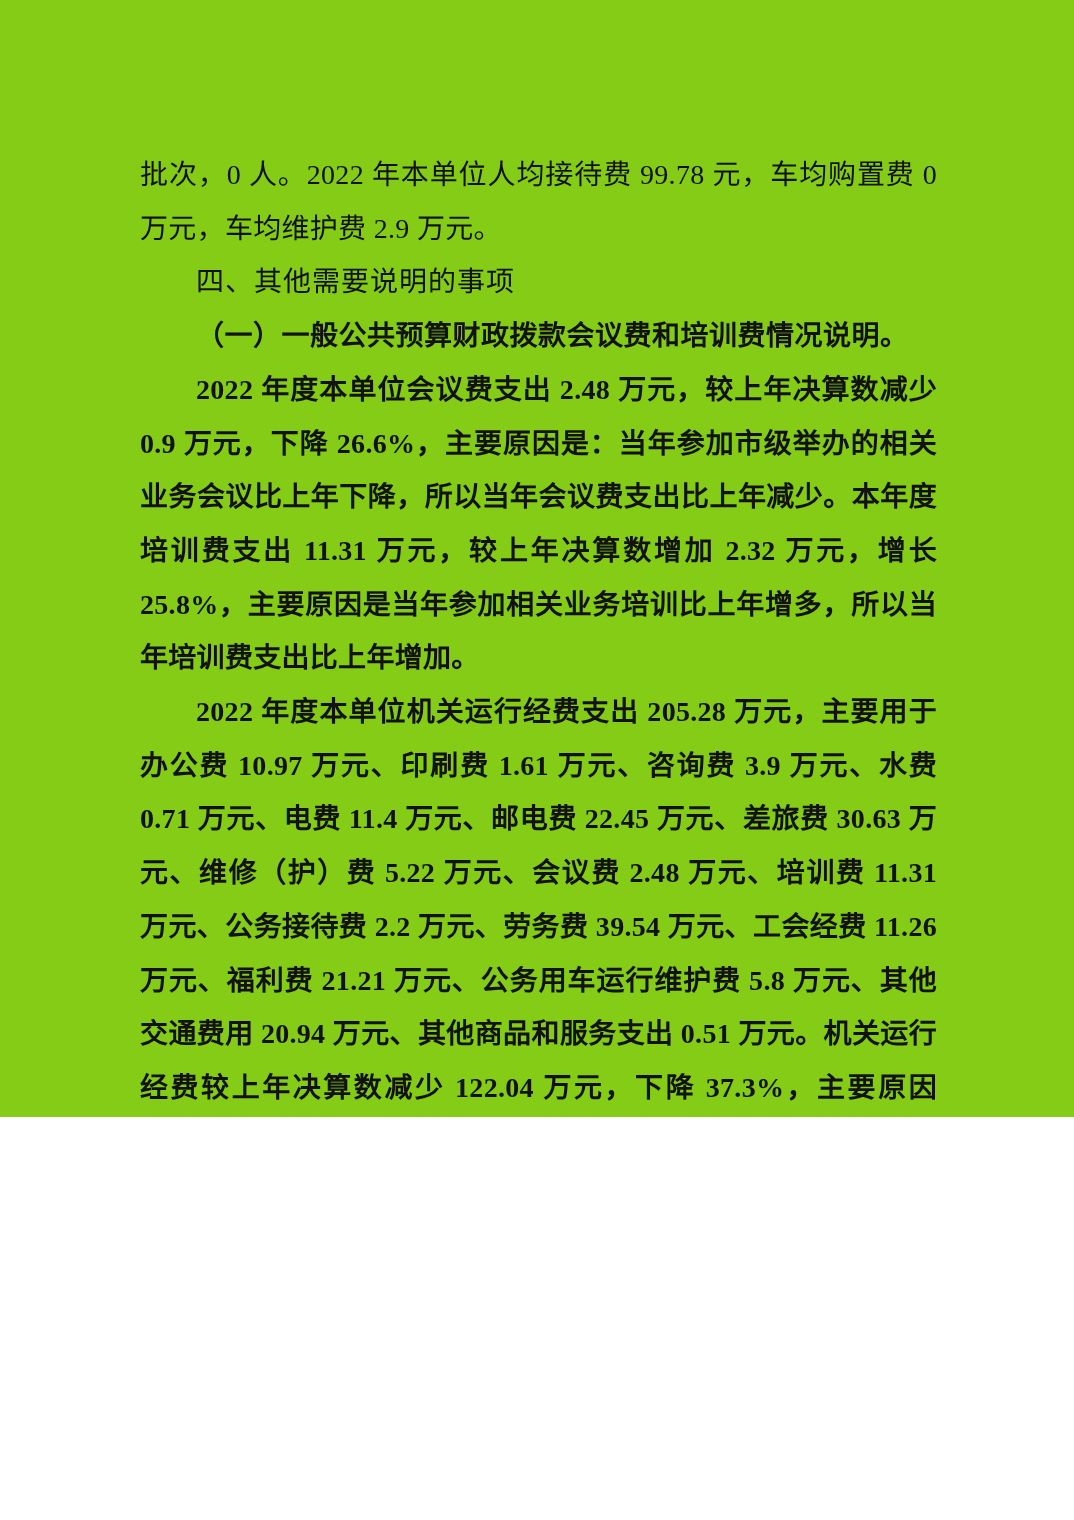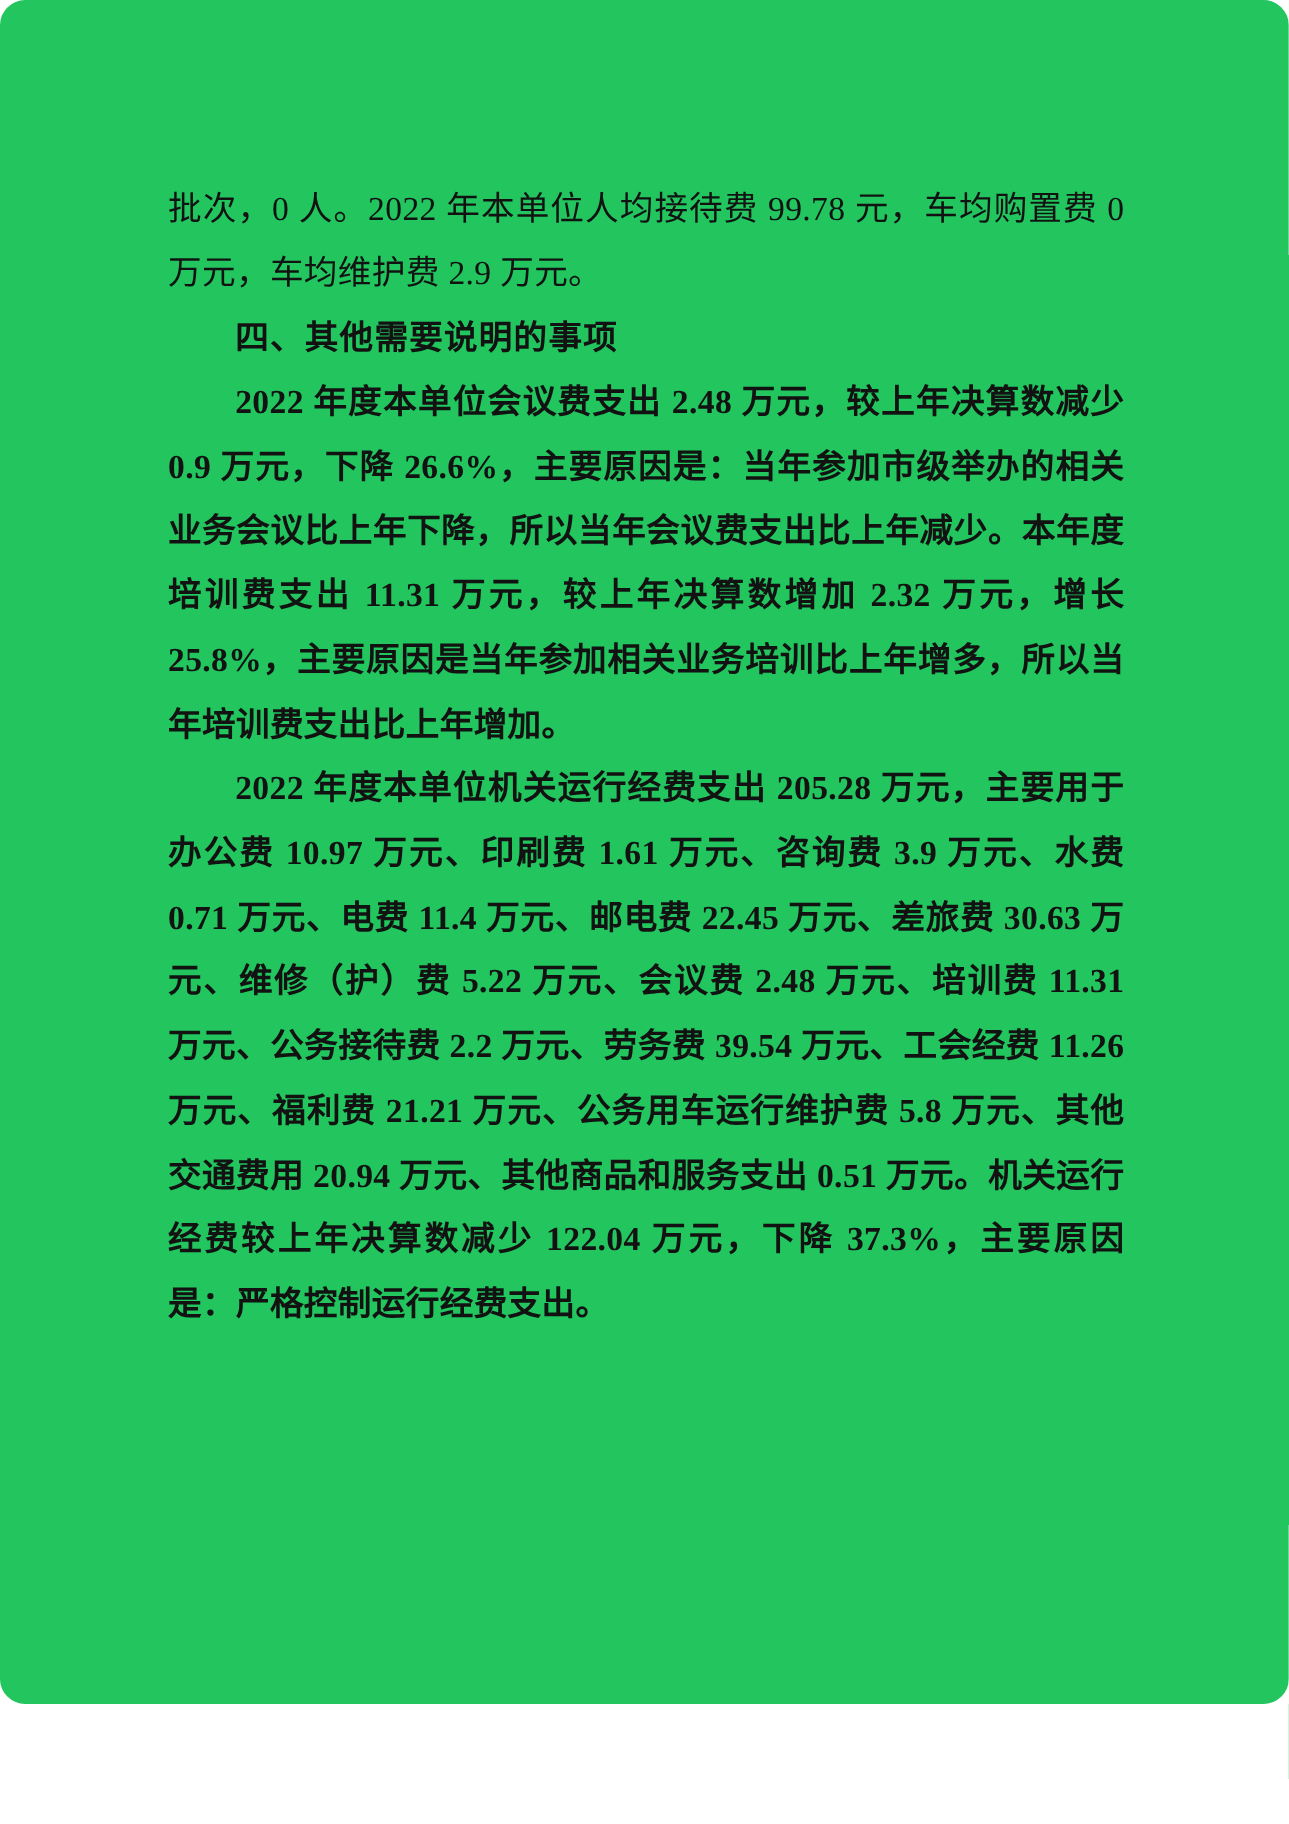--- a/index.html
+++ b/index.html
@@ -4,26 +4,25 @@
 <title>决算说明页</title>
 <style>
   html, body {
     margin: 0;
     padding: 0;
     background: #ffffff;
   }
   .page {
     position: relative;
     width: 1074px;
-    height: 1420px;
-    background: #22c55e;
+    height: 1117px;
+    background: #84cc16;
     overflow: hidden;
     font-family: "Liberation Serif", "DejaVu Serif", serif;
     color: #121212;
-    border-radius: 21px;
   }
   .content {
     position: absolute;
     left: 140px;
     top: 148px;
     width: 797px;
     font-size: 28px;
     line-height: 53.7px;
     text-align: justify;
     letter-spacing: 0.3px;
@@ -37,41 +36,42 @@
   .para-cont {
     text-indent: 0;
     font-weight: 400;
   }
   .para-body {
     text-indent: 2em;
     font-weight: 700;
   }
   .heading-sec {
     text-indent: 2em;
-    font-weight: 700;
+    font-weight: 400;
     font-family: "Liberation Sans", "DejaVu Sans", sans-serif;
     letter-spacing: 1px;
   }
   .heading-sub {
     text-indent: 2em;
     font-weight: 700;
     font-family: "Liberation Serif", "DejaVu Serif", serif;
     letter-spacing: 0.5px;
   }
 </style>
 </head>
 <body>
 
 <div class="page">
   <div class="content">
 
     <p class="para-cont">批次，0 人。2022 年本单位人均接待费 99.78 元，车均购置费 0 万元，车均维护费 2.9 万元。</p>
 
     <h2 class="heading-sec">四、其他需要说明的事项</h2>
 
+    <h3 class="heading-sub">（一）一般公共预算财政拨款会议费和培训费情况说明。</h3>
 
     <p class="para-body">2022 年度本单位会议费支出 2.48 万元，较上年决算数减少 0.9 万元，下降 26.6%，主要原因是：当年参加市级举办的相关业务会议比上年下降，所以当年会议费支出比上年减少。本年度培训费支出 11.31 万元，较上年决算数增加 2.32 万元，增长 25.8%，主要原因是当年参加相关业务培训比上年增多，所以当年培训费支出比上年增加。</p>
 
 
     <p class="para-body">2022 年度本单位机关运行经费支出 205.28 万元，主要用于办公费 10.97 万元、印刷费 1.61 万元、咨询费 3.9 万元、水费 0.71 万元、电费 11.4 万元、邮电费 22.45 万元、差旅费 30.63 万元、维修（护）费 5.22 万元、会议费 2.48 万元、培训费 11.31 万元、公务接待费 2.2 万元、劳务费 39.54 万元、工会经费 11.26 万元、福利费 21.21 万元、公务用车运行维护费 5.8 万元、其他交通费用 20.94 万元、其他商品和服务支出 0.51 万元。机关运行经费较上年决算数减少 122.04 万元，下降 37.3%，主要原因是：严格控制运行经费支出。</p>
 
 
 
   </div>
 </div>

